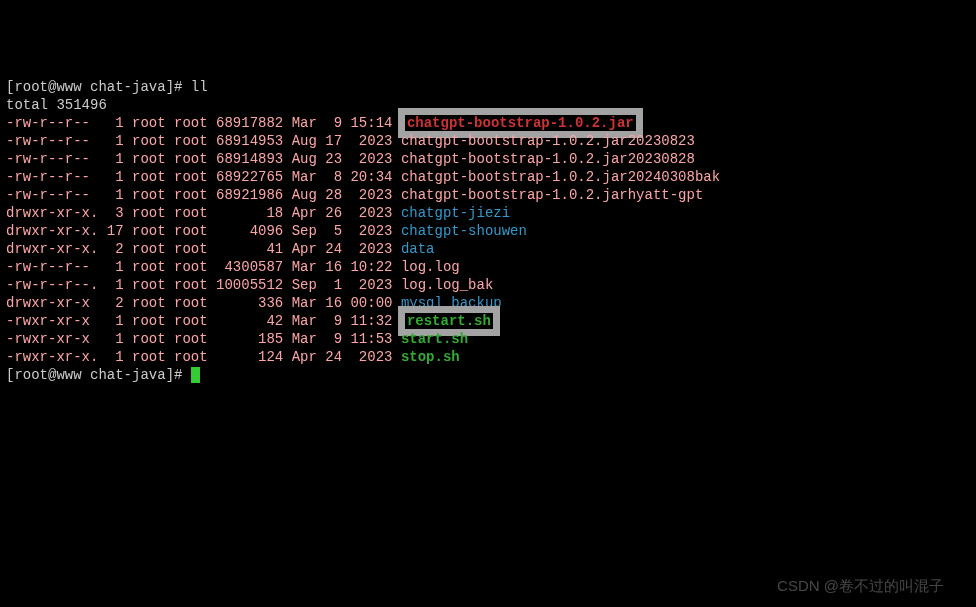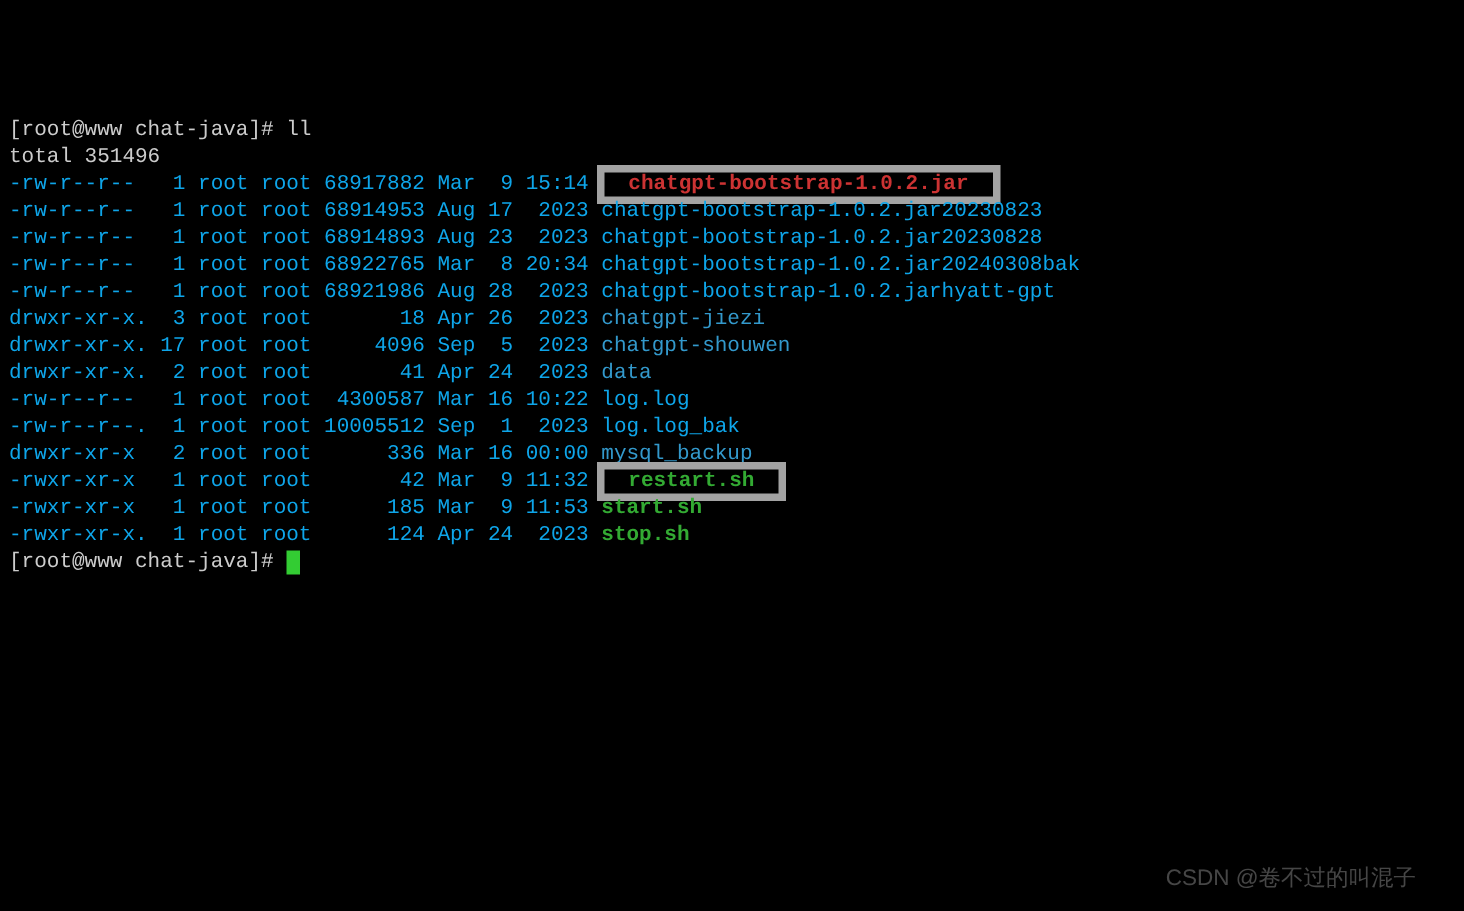--- a/index.html
+++ b/index.html
@@ -19,34 +19,34 @@
       overflow: hidden;
       position: relative;
       white-space: pre;
     }
     .line {
       display: block;
       white-space: pre;
       height: 18px;
     }
     .prompt-user { color: #cccccc; }
-    .file-white { color: #0ea5e9; text-align: center; }
+    .file-white { color: #fca5a5; text-align: center; }
     .file-cyan { color: #3399cc; font-weight: normal; }
     .file-green { color: #33aa33; font-weight: bold; text-align: center; }
     .file-bold-red { color: #cc3333; font-weight: bold; }
     .cursor-block {
       background: #33cc33;
       display: inline-block;
       width: 9px;
       height: 16px;
       vertical-align: text-bottom;
     }
     .highlight-box-red {
-      border: 5px solid #a3a3a3;
-      padding: 0 16px;
+      border: 7px solid #a3a3a3;
+      padding: 0 2px;
       margin: -1px -3px;
     }
     .watermark {
       position: absolute;
       bottom: 12px;
       right: 32px;
       color: rgba(200, 200, 200, 0.35);
       font-size: 15px;
       font-family: Arial, sans-serif;
       white-space: nowrap;

